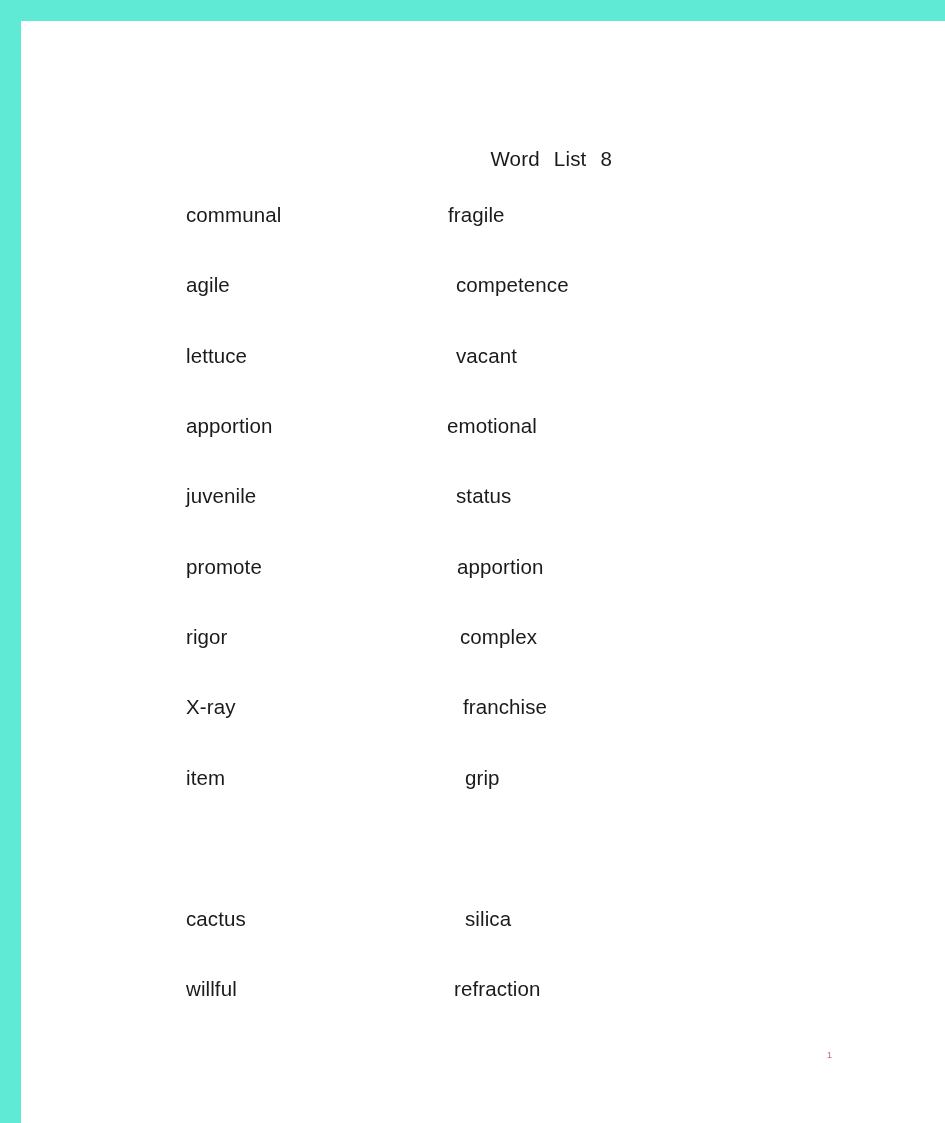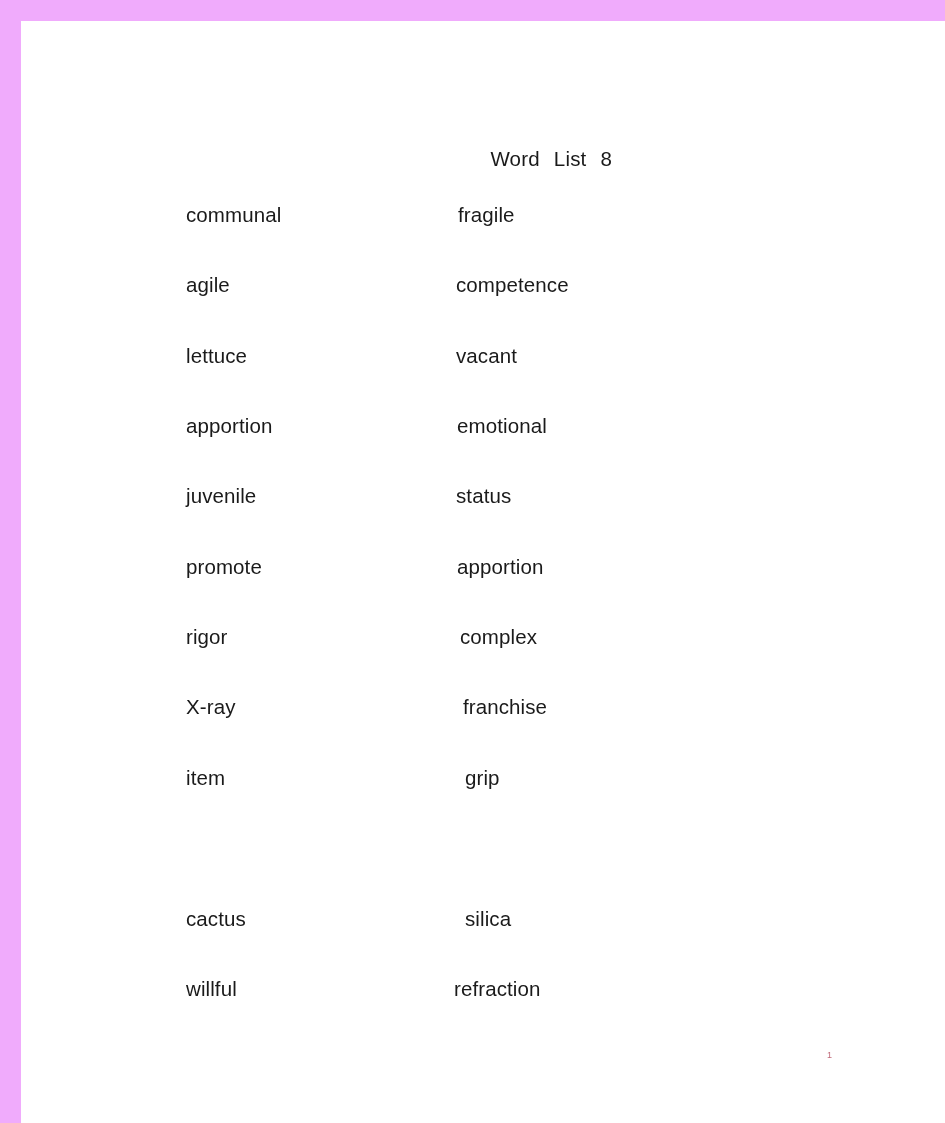--- a/index.html
+++ b/index.html
@@ -11,21 +11,21 @@
     height: 1123px;
     background: #f4f4f4;
     font-family: "Liberation Sans", sans-serif;
     overflow: hidden;
   }
 
   #viewport {
     position: relative;
     width: 945px;
     height: 1123px;
-    background: #f0abfc;
+    background: #5eead4;
   }
 
   
   #page-sheet {
     position: absolute;
     left: 21px;
     top: 21px;
     width: 924px;
     height: 1102px;
     background: #ffffff;
@@ -102,33 +102,33 @@
 
   <div id="page-sheet">
 
     <div id="doc-title">
       <span class="title-word">Word</span><span class="title-gap"></span><span class="title-word">List</span><span class="title-gap"></span><span class="title-word">8</span>
     </div>
 
     <div id="word-grid">
         <div class="word-row" style="top: 179px;">
           <div class="word-cell col-left" style="margin-left: 21px;">communal</div>
-          <div class="word-cell col-right" style="margin-left: 24px;">fragile</div>
+          <div class="word-cell col-right" style="margin-left: 14px;">fragile</div>
         </div>
         <div class="word-row" style="top: 249px; text-align: center;">
           <div class="word-cell col-left" style="margin-left: 21px;">agile</div>
           <div class="word-cell col-right" style="margin-left: 22px;">competence</div>
         </div>
         <div class="word-row" style="top: 320px;">
           <div class="word-cell col-left" style="margin-left: 21px;">lettuce</div>
           <div class="word-cell col-right" style="margin-left: 22px;">vacant</div>
         </div>
         <div class="word-row" style="top: 390px;">
           <div class="word-cell col-left" style="margin-left: 21px;">apportion</div>
-          <div class="word-cell col-right" style="margin-left: 23px;">emotional</div>
+          <div class="word-cell col-right" style="margin-left: 13px;">emotional</div>
         </div>
         <div class="word-row" style="top: 460px;">
           <div class="word-cell col-left" style="margin-left: 21px;">juvenile</div>
           <div class="word-cell col-right" style="margin-left: 22px;">status</div>
         </div>
         <div class="word-row" style="top: 531px;">
           <div class="word-cell col-left" style="margin-left: 21px;">promote</div>
           <div class="word-cell col-right" style="margin-left: 23px;">apportion</div>
         </div>
         <div class="word-row" style="top: 601px;">

